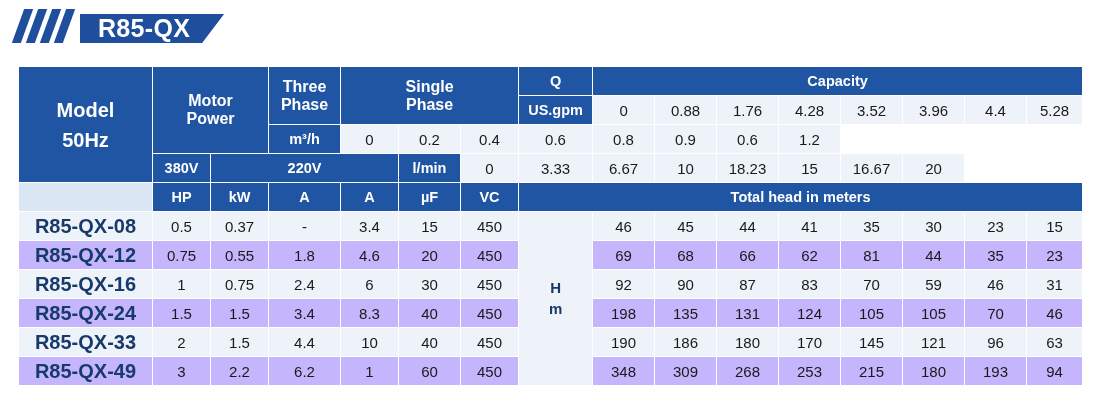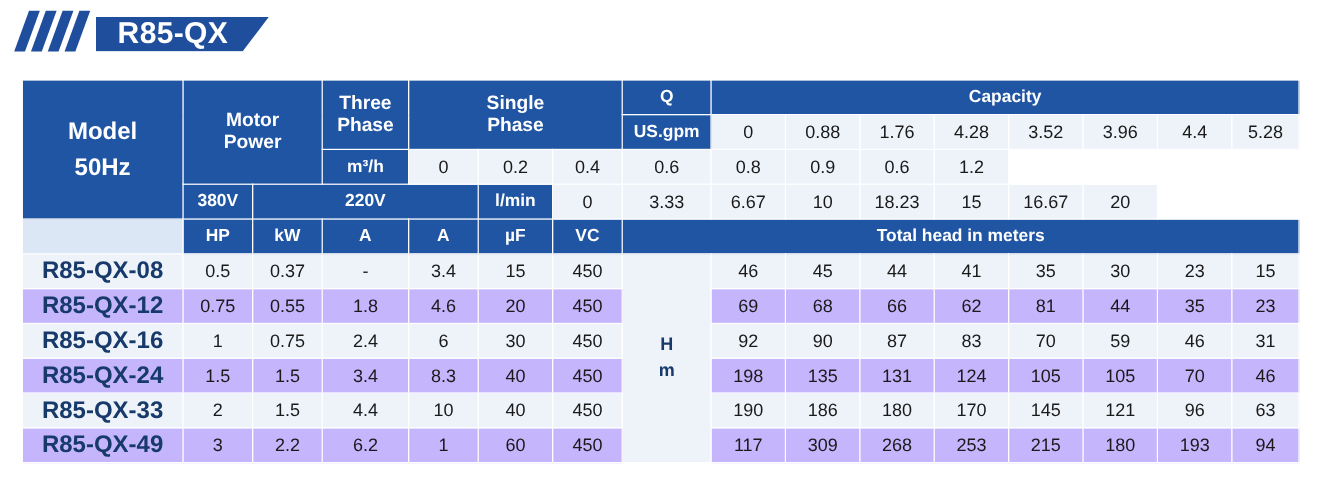--- a/index.html
+++ b/index.html
@@ -260,21 +260,21 @@
       </tr>
 
       <tr class="datarow-b">
         <td class="modelcell">R85-QX-49</td>
         <td class="numcell">3</td>
         <td class="numcell">2.2</td>
         <td class="numcell">6.2</td>
         <td class="numcell">1</td>
         <td class="numcell">60</td>
         <td class="numcell">450</td>
-        <td class="numcell">117</td>
+        <td class="numcell">348</td>
         <td class="numcell">309</td>
         <td class="numcell">268</td>
         <td class="numcell">253</td>
         <td class="numcell">215</td>
         <td class="numcell">180</td>
         <td class="numcell">193</td>
         <td class="numcell">94</td>
       </tr>
     </tbody>
   </table>

